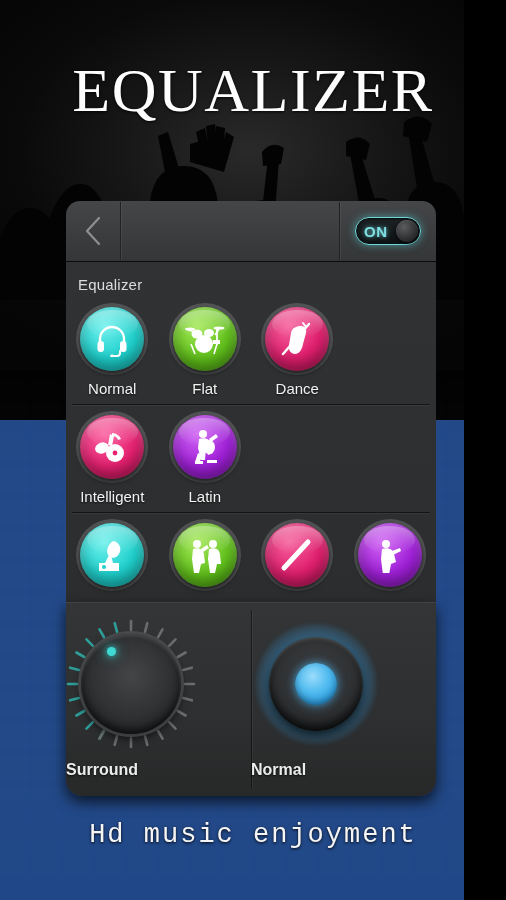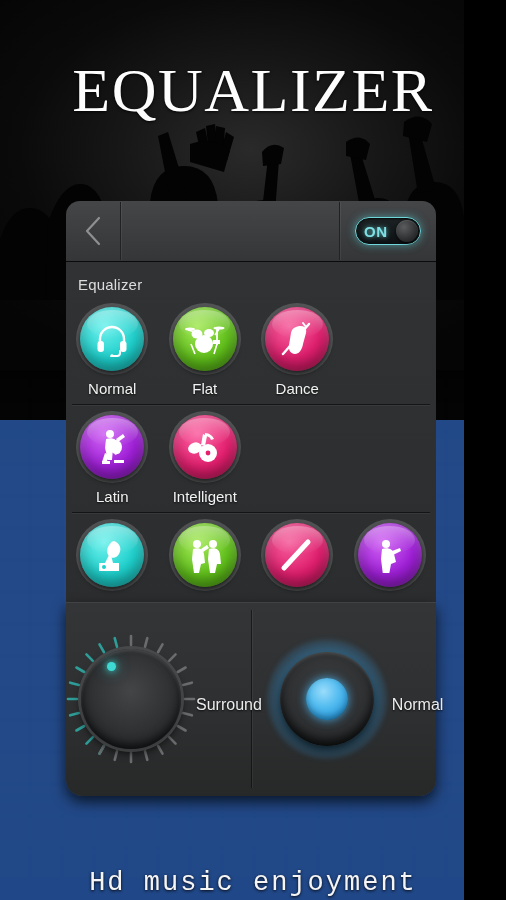--- a/index.html
+++ b/index.html
@@ -173,22 +173,23 @@
     display:flex;
     box-shadow:0 6px 14px rgba(0,0,0,.7);
   }
   .knobs::before {
     content:"";
     position:absolute; left:0; top:0; right:0; height:1px;
     background:rgba(255,255,255,.07);
   }
   .knob-cell {
     flex:1 1 50%;
-    display:flex; flex-direction:row; align-items:center; justify-content:center;
-    position:relative;
+    display:flex; flex-direction:column; align-items:flex-start; justify-content:center;
+    position:relative;
+    font-weight:bold;
   }
   .knob-sep {
     position:absolute; left:50%; top:8px; bottom:8px;
     width:1px; background:rgba(0,0,0,.5);
     box-shadow:1px 0 0 rgba(255,255,255,.05);
   }
   .knob-label {
     margin-top:12px;
     font-size:16px; color:#ececec;
     text-shadow:0 1px 2px rgba(0,0,0,.8);
@@ -237,21 +238,21 @@
     display:flex; align-items:center; justify-content:center;
   }
   .balance-center {
     width:42px; height:42px; border-radius:50%;
     background:radial-gradient(circle at 42% 32%, #9adcfb 0%, #55bdf0 40%, #2f9fe0 72%, #1f7ec0 100%);
     box-shadow:0 0 10px rgba(70,180,240,.85), inset 0 -3px 6px rgba(0,0,0,.35);
   }
 
   
   .footer {
-    position:absolute; left:0; top:868px; width:506px;
+    position:absolute; left:0; top:820px; width:506px;
     text-align:center;
     font-family:"Liberation Mono","DejaVu Sans Mono",monospace;
     font-size:27px; color:#f5f5f5;
     letter-spacing:2px;
     z-index:6;
     text-shadow:0 1px 3px rgba(0,0,0,.9);
   }
 </style>
 </head>
 <body>
@@ -359,45 +360,45 @@
             </svg>
           </div>
           <div class="preset-name">Dance</div>
         </div>
       </div>
       <div class="row-rule"></div>
 
       <div class="preset-grid">
 
         <div class="preset">
+          <div class="circle" style="background:radial-gradient(circle at 38% 30%,#fa62a1,#e52070 55%,#ac0f4d 100%)">
+            <svg width="38" height="36" viewBox="0 0 38 36">
+              <ellipse cx="9" cy="19" rx="7" ry="5.5" fill="#fff" transform="rotate(-16 9 19)"></ellipse>
+              <path d="M15 16 L17 5 l4 2 -2 10z" fill="#fff"></path>
+              <path d="M19 4 c4 0 8 3 9 6 l-3 1 c-1-3-3-4-6-4z" fill="#fff"></path>
+              <circle cx="22" cy="24" r="9" fill="#fff"></circle>
+              <circle cx="22" cy="24" r="2.4" fill="#e52070"></circle>
+            </svg>
+          </div>
+          <div class="preset-name">Intelligent</div>
+        </div>
+
+        <div class="preset">
           <div class="circle" style="background:radial-gradient(circle at 38% 30%,#cf63f2,#a020d8 55%,#7a12a8 100%)">
             <svg width="36" height="38" viewBox="0 0 36 38">
               <circle cx="16" cy="6" r="4" fill="#fff"></circle>
               <path d="M12 11 c6-2 11 0 12 5 l2 9 -5 2 -2-7 -1 12 -4 0 -3-12 z" fill="#fff"></path>
               <path d="M11 25 l-3 9 4 1 4-8z" fill="#fff"></path>
               <path d="M8 33 h8 v3 h-8z" fill="#fff"></path>
               <path d="M22 11 l7-5 2 3 -7 5z" fill="#fff"></path>
               <ellipse cx="22" cy="19" rx="6" ry="7" fill="#fff"></ellipse>
               <path d="M20 32 h10 v3 h-10z" fill="#fff"></path>
             </svg>
           </div>
           <div class="preset-name">Latin</div>
-        </div>
-
-        <div class="preset">
-          <div class="circle" style="background:radial-gradient(circle at 38% 30%,#fa62a1,#e52070 55%,#ac0f4d 100%)">
-            <svg width="38" height="36" viewBox="0 0 38 36">
-              <ellipse cx="9" cy="19" rx="7" ry="5.5" fill="#fff" transform="rotate(-16 9 19)"></ellipse>
-              <path d="M15 16 L17 5 l4 2 -2 10z" fill="#fff"></path>
-              <path d="M19 4 c4 0 8 3 9 6 l-3 1 c-1-3-3-4-6-4z" fill="#fff"></path>
-              <circle cx="22" cy="24" r="9" fill="#fff"></circle>
-              <circle cx="22" cy="24" r="2.4" fill="#e52070"></circle>
-            </svg>
-          </div>
-          <div class="preset-name">Intelligent</div>
         </div>
 
       </div>
       <div class="row-rule"></div>
 
       <div class="preset-grid">
         <div class="preset">
           <div class="circle" style="background:radial-gradient(circle at 38% 30%,#6ff0ec,#1fd0cc 55%,#0fa5a2 100%)">
             <svg width="36" height="36" viewBox="0 0 36 36">
               <path d="M20 4 c6 2 8 8 5 13 -2 4-7 5-10 2 -3-3-2-9 1-12 1-2 3-3 4-3z" fill="#fff"></path>

